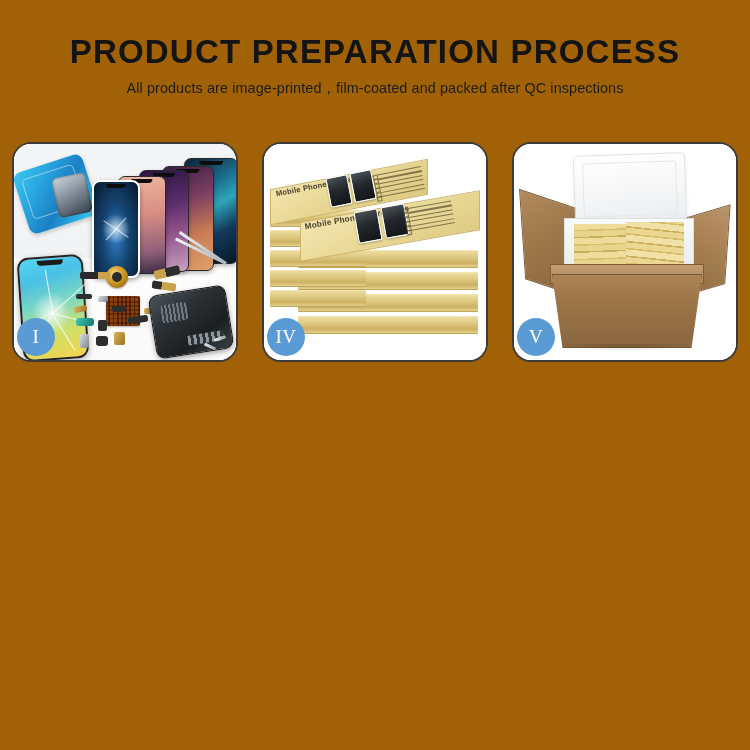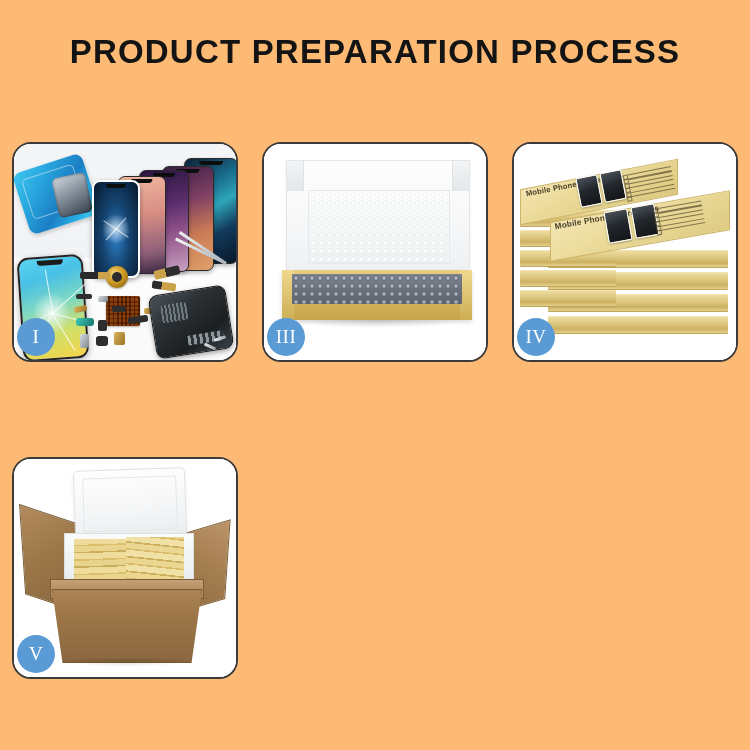--- a/index.html
+++ b/index.html
@@ -12,21 +12,21 @@
     width: 750px;
     height: 750px;
     overflow: hidden;
     font-family: "Liberation Sans", sans-serif;
     color: #1a1a1a;
   }
   .page {
     position: relative;
     width: 750px;
     height: 750px;
-    background: #fdba74;
+    background: #a16207;
   }
 
   
   .header {
     padding-top: 34px;
     text-align: center;
   }
   .page-title {
     font-family: "Liberation Sans", sans-serif;
     font-size: 33px;
@@ -482,20 +482,21 @@
     background: radial-gradient(ellipse at 50% 0%, rgba(0,0,0,.14) 0%, rgba(0,0,0,0) 72%);
   }
 </style>
 </head>
 <body>
 
 <div class="page">
 
   <div class="header">
     <h1 class="page-title">PRODUCT PREPARATION PROCESS</h1>
+    <p class="page-subtitle">All products are image-printed，film-coated and packed after QC inspections</p>
   </div>
 
   <div class="grid">
 
     <div class="panel p1">
       <div class="panel-inner">
         <div class="bg"></div>
 
         <div class="adhesive"></div>
 
@@ -554,34 +555,20 @@
 
         <div class="tweezers"></div>
         <i class="screw" style="right:20px;bottom:12px;width:12px;height:3px;transform:rotate(24deg);"></i>
         <i class="screw" style="right:10px;bottom:20px;width:12px;height:3px;transform:rotate(-18deg);"></i>
 
         <div class="badge">I</div>
       </div>
     </div>
 
 
-    <div class="panel p3">
-      <div class="panel-inner">
-        <div class="bg"></div>
-        <div class="box3-lid"></div>
-        <div class="foampad"></div>
-        <div class="box3-tray">
-          <i class="box3-tray-lipL"></i>
-          <i class="box3-tray-lipR"></i>
-          <div class="box3-tray-inner"></div>
-        </div>
-        <div class="box3-shadow"></div>
-        <div class="badge">III</div>
-      </div>
-    </div>
 
     <div class="panel p4">
       <div class="panel-inner">
         <div class="bg"></div>
         <div class="stack">
 
           <i class="layer" style="left:28px;top:150px;width:180px;height:16px;"></i>
           <i class="layer" style="left:28px;top:128px;width:180px;height:16px;"></i>
           <i class="layer" style="left:28px;top:106px;width:180px;height:16px;"></i>
           <i class="layer" style="left:28px;top:84px;width:180px;height:16px;"></i>

